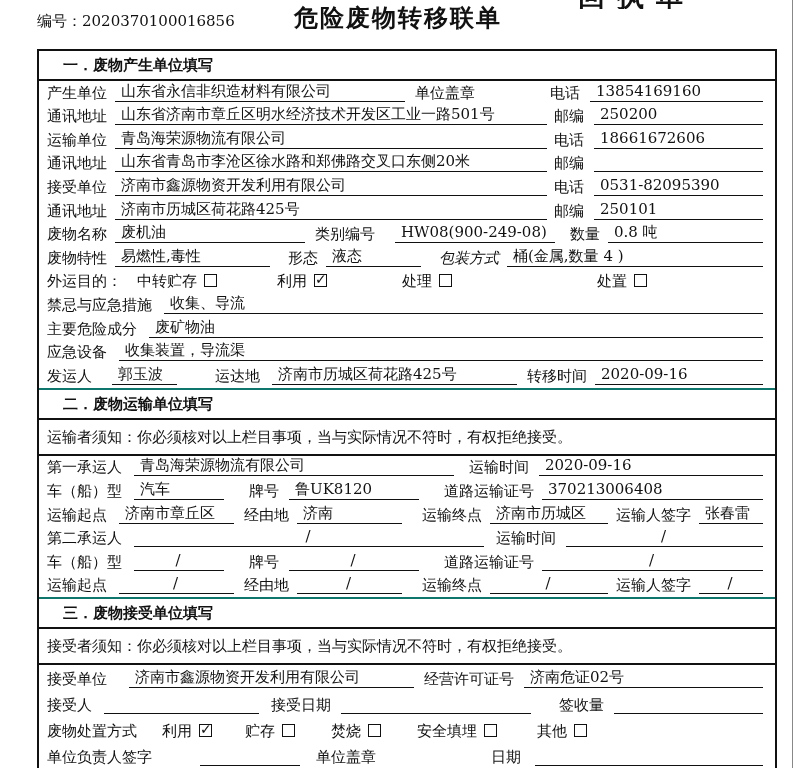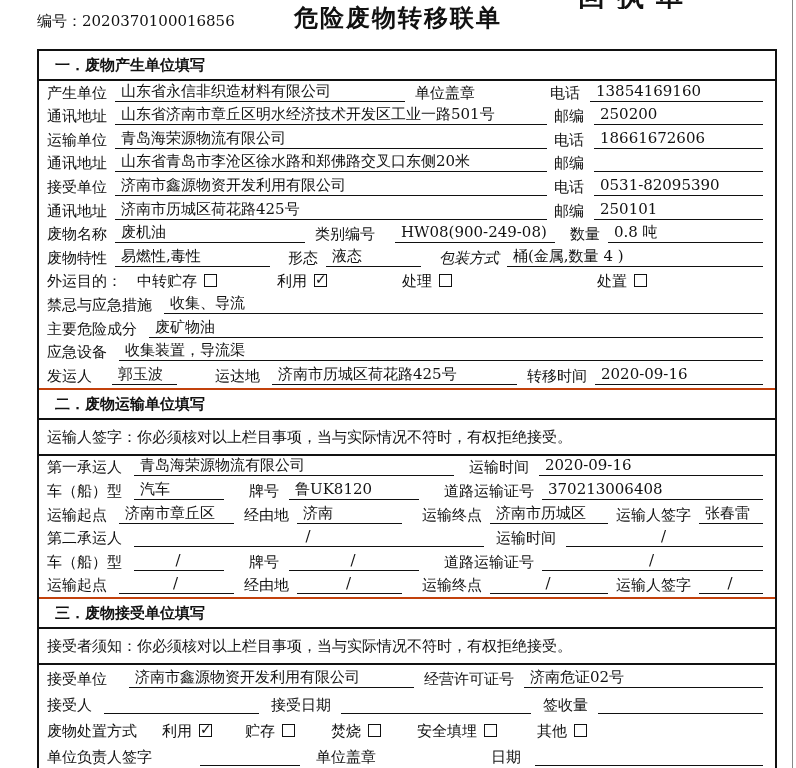--- a/index.html
+++ b/index.html
@@ -15,24 +15,24 @@
     margin:0;font-family:"DejaVu Sans","Liberation Sans",sans-serif;
     font-weight:bold;font-size:24px;letter-spacing:2px;white-space:nowrap;
   }
   .corner{position:absolute;left:578px;top:0;width:160px;height:9px;overflow:hidden}
   .corner span{
     display:block;margin-top:-21px;
     font-family:"DejaVu Sans","Liberation Sans",sans-serif;
     font-weight:bold;font-size:27px;letter-spacing:12px;white-space:nowrap;
   }
   .form-table{margin-left:37px;width:740px;border:2px solid #111;box-sizing:border-box;background:#fff}
-  .section + .section{border-top:2px solid #c2410c}
+  .section + .section{border-top:2px solid #0f766e}
   .sec-header{
     font-family:"DejaVu Sans","Liberation Sans",sans-serif;
-    font-weight:bold;font-size:15px;padding:5px 8px 4px 16px;border-bottom:2px solid #111;
+    font-weight:bold;font-size:15px;padding:5px 8px 4px 24px;border-bottom:2px solid #111;
   }
   .notice{font-size:15px;padding:8px 8px 7px 8px;border-bottom:2px solid #111}
   .row{
     display:flex;align-items:flex-end;height:23.6px;box-sizing:border-box;
     padding:0 12px 3px 8px;font-size:15px;line-height:18px;
   }
   [data-name="section-receiver"] .row{height:26px}
   .lbl{white-space:nowrap;flex-shrink:0}
   .val{
     border-bottom:1px solid #111;padding:0 2px 1px 6px;white-space:nowrap;
@@ -157,21 +157,21 @@
         <span class="lbl" data-name="field-label">发运人</span>
         <span class="val" data-name="fill-in-value" style="width: 65px; margin-left: 20px;">郭玉波</span>
         <span class="lbl" data-name="field-label" style="margin-left: 38px;">运达地</span>
         <span class="val" data-name="fill-in-value" style="width: 245px; margin-left: 12px;">济南市历城区荷花路425号</span>
         <span class="lbl" data-name="field-label" style="margin-left: 10px;">转移时间</span>
         <span class="val grow" data-name="fill-in-value" style="margin-left: 8px;">2020-09-16</span>
       </div>
     </div>
     <div class="section" data-name="section-transporter">
       <div class="sec-header" data-name="section-header">二．废物运输单位填写</div>
-      <div class="notice" data-name="notice-text">运输人签字：你必须核对以上栏目事项，当与实际情况不符时，有权拒绝接受。</div>
+      <div class="notice" data-name="notice-text">运输者须知：你必须核对以上栏目事项，当与实际情况不符时，有权拒绝接受。</div>
       <div class="row" data-name="form-row">
         <span class="lbl" data-name="field-label">第一承运人</span>
         <span class="val" data-name="fill-in-value" style="width: 320px; margin-left: 12px;">青岛海荣源物流有限公司</span>
         <span class="lbl" data-name="field-label" style="margin-left: 15px;">运输时间</span>
         <span class="val grow" data-name="fill-in-value" style="margin-left: 10px;">2020-09-16</span>
       </div>
       <div class="row" data-name="form-row">
         <span class="lbl" data-name="field-label">车（船）型</span>
         <span class="val" data-name="fill-in-value" style="width: 90px; margin-left: 12px;">汽车</span>
         <span class="lbl" data-name="field-label" style="margin-left: 25px;">牌号</span>
@@ -221,21 +221,21 @@
         <span class="lbl" data-name="field-label">接受单位</span>
         <span class="val" data-name="fill-in-value" style="width: 285px; margin-left: 22px;">济南市鑫源物资开发利用有限公司</span>
         <span class="lbl" data-name="field-label" style="margin-left: 10px; margin-top: 8px;">经营许可证号</span>
         <span class="val grow" data-name="fill-in-value" style="margin-left: 10px;">济南危证02号</span>
       </div>
       <div class="row" data-name="form-row">
         <span class="lbl" data-name="field-label">接受人</span>
         <span class="val" data-name="fill-in-value" style="width: 155px; margin-left: 12px;"></span>
         <span class="lbl" data-name="field-label" style="margin-left: 12px;">接受日期</span>
         <span class="val" data-name="fill-in-value" style="width: 190px; margin-left: 10px;"></span>
-        <span class="lbl" data-name="field-label" style="margin-left: 12px;">签收量</span>
+        <span class="lbl" data-name="field-label" style="margin-left: 28px;">签收量</span>
         <span class="val grow" data-name="fill-in-value" style="margin-left: 10px;"></span>
       </div>
       <div class="row" data-name="form-row">
         <span class="lbl" data-name="field-label">废物处置方式</span>
         <span class="chk" data-name="checkbox-option" style="margin-left: 25px;">
           <span data-name="checkbox-label">利用</span>
           <span class="box" data-name="checkbox-checked-icon">
             <span class="mark" data-name="check-mark-icon">✓</span>
           </span>
         </span>

